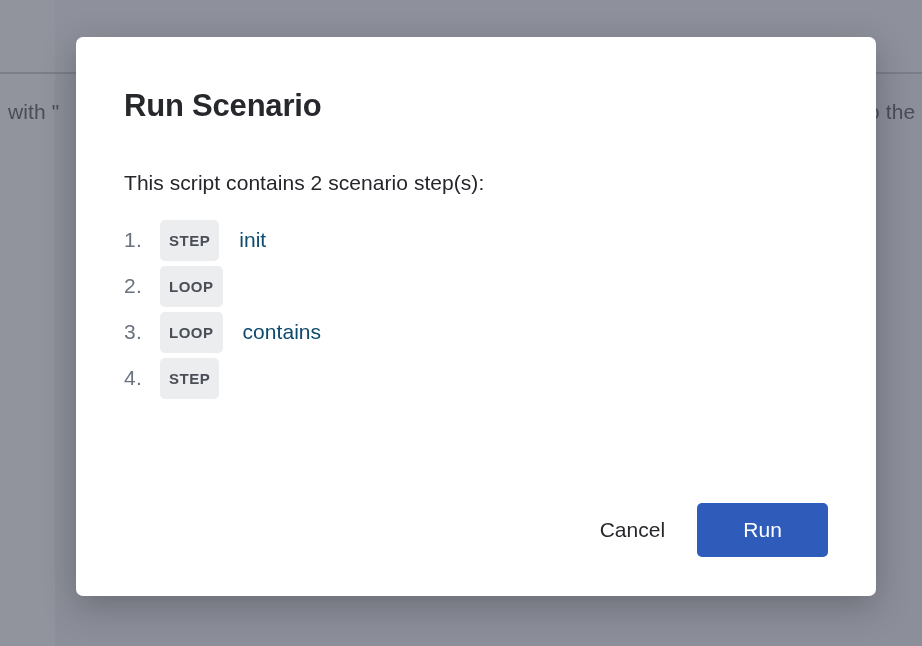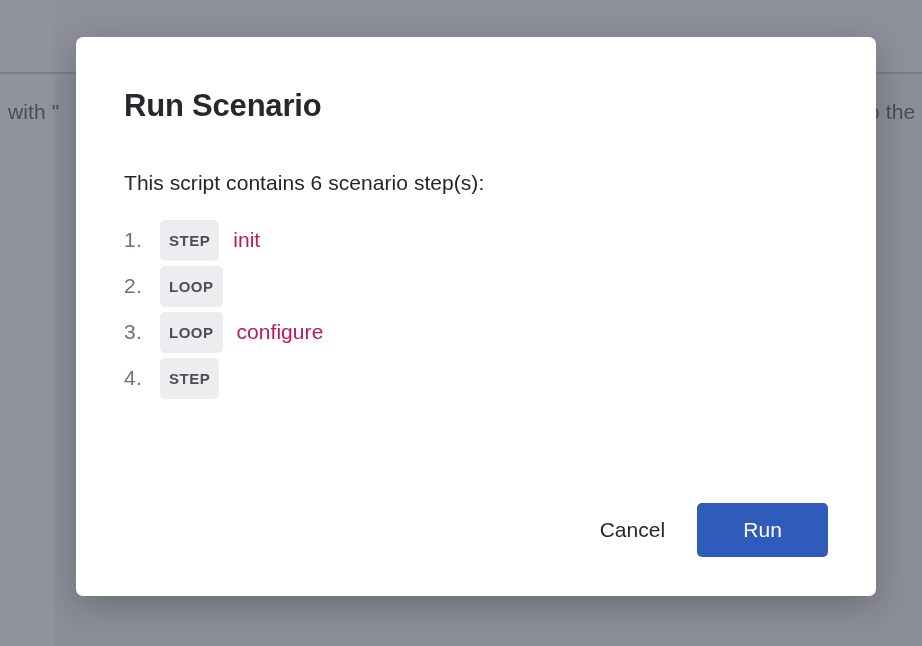--- a/index.html
+++ b/index.html
@@ -111,23 +111,23 @@
     height: 25px;
     padding: 8px 9px;
     border-radius: 5px;
     background: #ecedef;
     color: #4a4e57;
     font-size: 15px;
     font-weight: bold;
     letter-spacing: 0.5px;
   }
   .step-name {
-    padding-left: 14px;
-    font-size: 21px;
-    color: #be185d;
+    padding-left: 20px;
+    font-size: 21px;
+    color: #0c4a6e;
     letter-spacing: 0.05px;
   }
 
   
   .modal-footer {
     position: absolute;
     right: 48px;
     bottom: 39px;
     display: flex;
     align-items: center;
@@ -162,36 +162,36 @@
 <div class="page-backdrop">
   <div class="backdrop-body"></div>
   <div class="backdrop-panel-edge"></div>
   <div class="backdrop-divider"></div>
   <div class="backdrop-text left">with "</div>
   <div class="backdrop-text right">o the l</div>
 </div>
 
 <div class="modal">
   <h1 class="modal-title">Run Scenario</h1>
-  <p class="modal-subtitle">This script contains 6 scenario step(s):</p>
+  <p class="modal-subtitle">This script contains 2 scenario step(s):</p>
 
   <ol class="steps">
     <li class="step-row">
       <span class="step-index">1.</span>
       <span class="step-badge">STEP</span>
       <span class="step-name">init</span>
     </li>
     <li class="step-row">
       <span class="step-index">2.</span>
       <span class="step-badge">LOOP</span>
     </li>
     <li class="step-row">
       <span class="step-index">3.</span>
       <span class="step-badge">LOOP</span>
-      <span class="step-name">configure</span>
+      <span class="step-name">contains</span>
     </li>
     <li class="step-row">
       <span class="step-index">4.</span>
       <span class="step-badge">STEP</span>
     </li>
   </ol>
 
   <div class="modal-footer">
     <button class="btn-cancel">Cancel</button>
     <button class="btn-run">Run</button>

